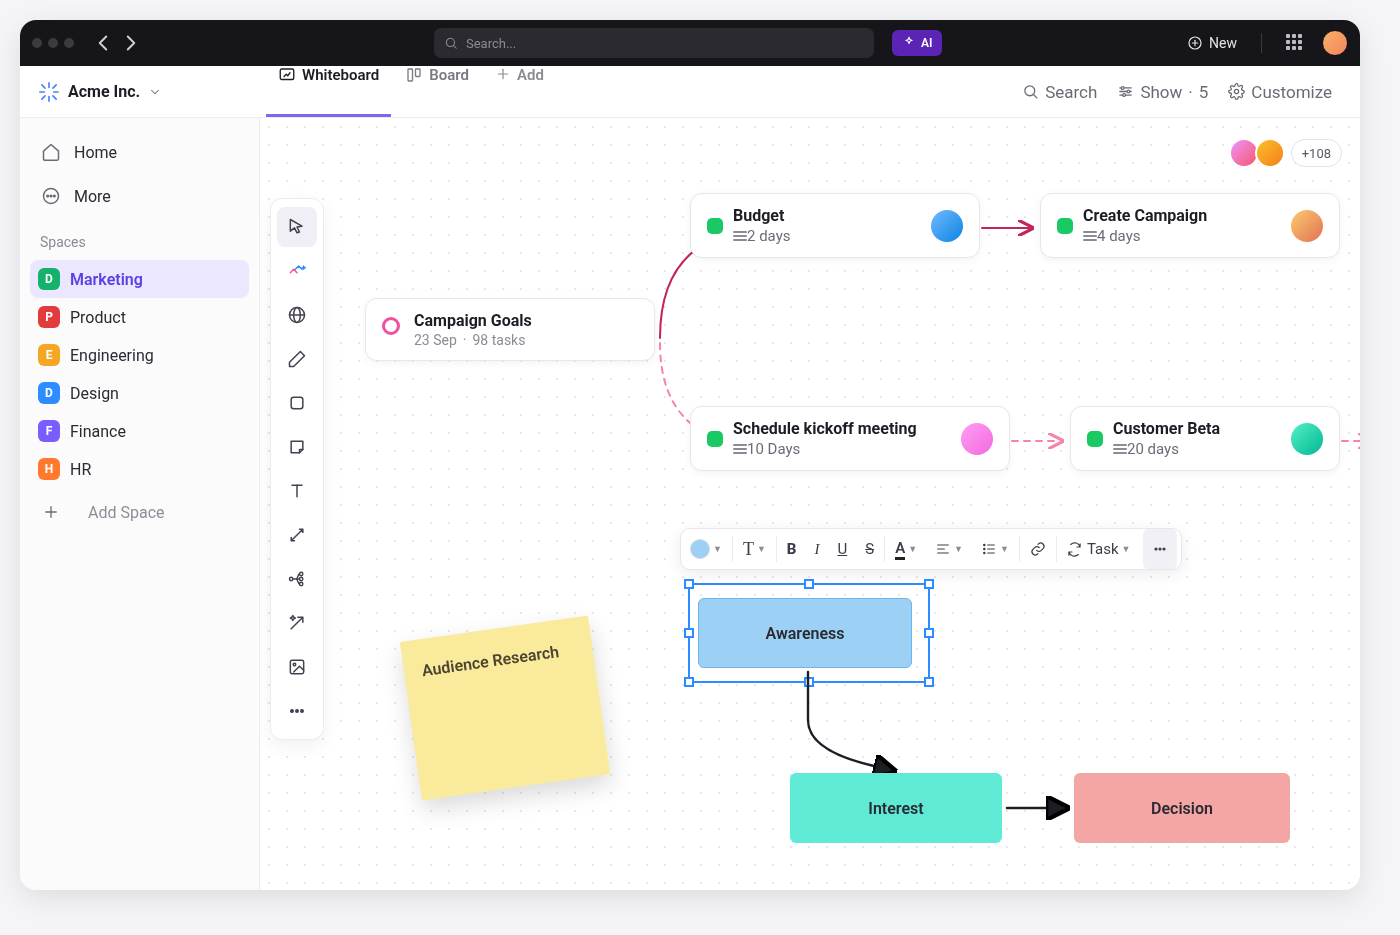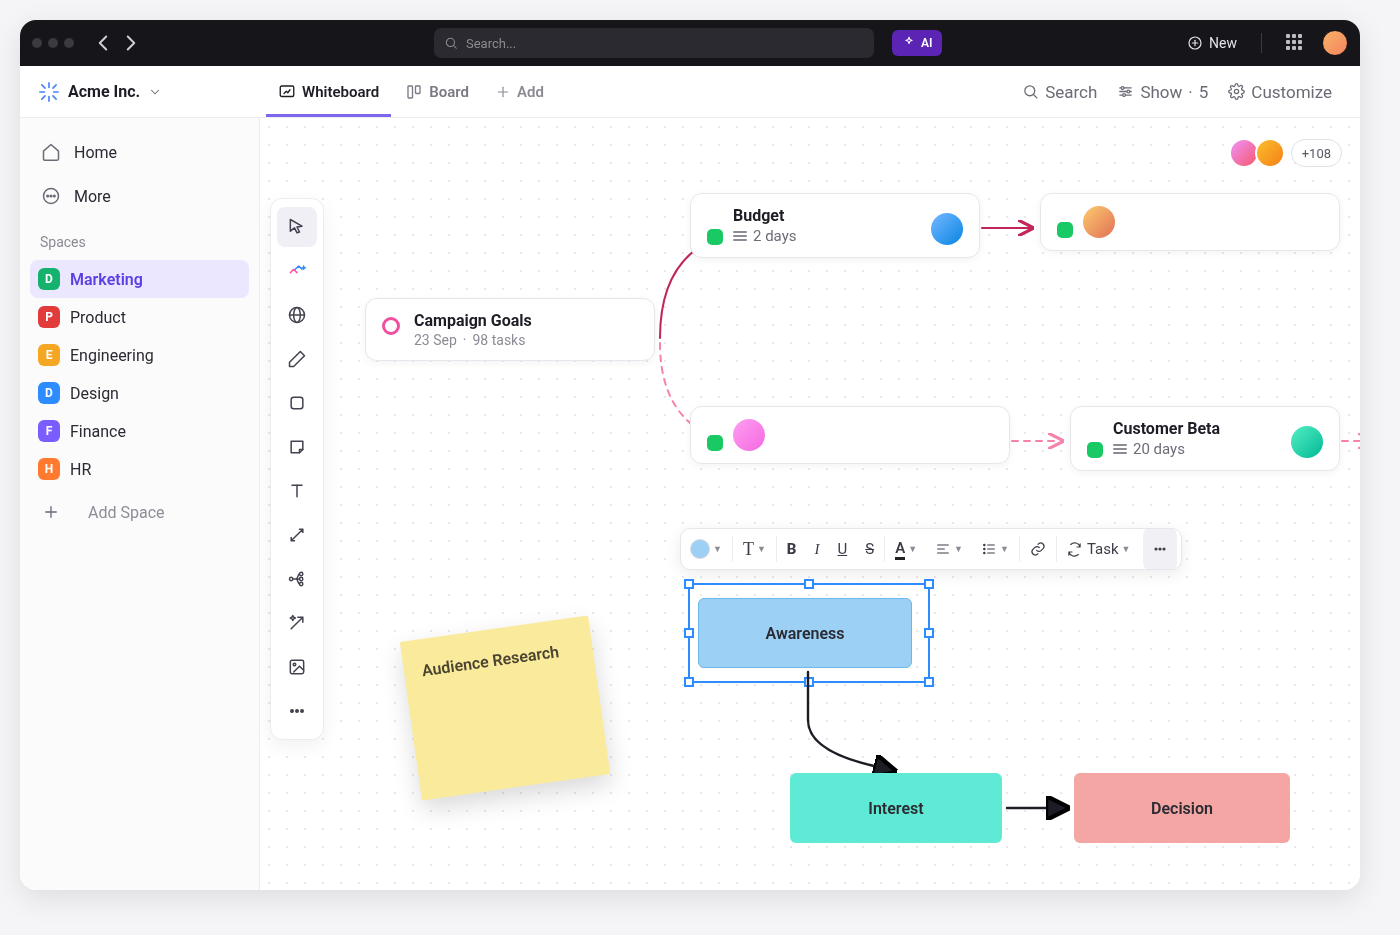--- a/index.html
+++ b/index.html
@@ -18,21 +18,21 @@
   .newbtn{display:flex;align-items:center;gap:6px;color:#e3e3e6;font-size:14px;padding:0 8px;cursor:pointer}
   .grid-icon{width:18px;height:18px;display:grid;grid-template-columns:repeat(3,4px);grid-template-rows:repeat(3,4px);gap:2px;margin:0 8px}
   .grid-icon span{background:#bcbcc2;border-radius:1px}
   .avatar{width:26px;height:26px;border-radius:50%;background:linear-gradient(135deg,#f7b267,#f4845f);border:1.5px solid #15151a}
   .vbar{width:1px;height:20px;background:#3a3a3f;margin:0 6px}
   
   .secbar{height:52px;display:flex;align-items:center;border-bottom:1px solid #edecef;padding:0 18px;font-size:15px;color:#5a5a66}
   .ws{display:flex;align-items:center;gap:8px;font-weight:700;color:#1d1d26;font-size:16px;width:228px}
   .ws svg{color:#4b82ff}
   .views{display:flex;align-items:center;gap:2px}
-  .view{display:flex;align-items:center;gap:6px;height:51px;padding:0 12px;color:#7a7a85;cursor:pointer;font-weight:600;font-size:15px}
+  .view{display:flex;gap:6px;height:51px;padding:0 12px;color:#7a7a85;cursor:pointer;font-weight:600;font-size:15px}
   .view.active{color:#1d1d26;box-shadow:inset 0 -3px 0 #7b68ee}
   .view.addv{color:#8b8b94}
   .secbar .grow{flex:1}
   .ctrl{display:flex;align-items:center;gap:6px;color:#6b6b76;padding:0 10px;cursor:pointer;font-size:17px}
   
   .main{flex:1;display:flex;min-height:0}
   .sidebar{width:240px;border-right:1px solid #edecef;padding:14px 10px;display:flex;flex-direction:column;gap:4px;background:#fbfbfc}
   .nav-item{display:flex;align-items:center;gap:12px;height:40px;border-radius:8px;padding:0 10px;color:#2a2a33;font-size:16px;cursor:pointer}
   .nav-item .badge{margin-left:auto;min-width:22px;height:22px;border-radius:11px;background:#fd2a92;color:#fff;font-size:12px;font-weight:700;display:flex;align-items:center;justify-content:center}
   .nav-ico{width:22px;height:22px;color:#6b6b77;display:flex;align-items:center;justify-content:center}
@@ -51,24 +51,24 @@
   .pres-pill{height:28px;padding:0 10px;border:1px solid #e2e1e7;border-radius:14px;background:#fff;font-size:13px;color:#5a5a66;display:flex;align-items:center}
   
   .rail{position:absolute;left:10px;top:80px;width:54px;background:#fff;border:1px solid #ecebf0;border-radius:12px;box-shadow:0 6px 20px rgba(0,0,0,.06);display:flex;flex-direction:column;align-items:center;padding:8px 0;gap:4px}
   .tool{width:40px;height:40px;border-radius:8px;display:flex;align-items:center;justify-content:center;color:#434350;cursor:pointer}
   .tool.sel{background:#f0eff5}
   .tool svg{width:20px;height:20px}
   
   .card{position:absolute;background:#fff;border:1px solid #e7e6ec;border-radius:12px;box-shadow:0 2px 8px rgba(20,20,30,.05);padding:12px 16px}
   .card .title{font-weight:700;font-size:16px;color:#1d1d26}
   .card .sub{font-size:14px;color:#8b8b96;display:flex;align-items:center;gap:6px;margin-top:2px}
-  .task{display:flex;align-items:flex-end;gap:10px}
+  .task{display:flex;align-items:center;gap:10px}
   .sq-dot{width:16px;height:16px;border-radius:5px;background:#18c964}
   .task .body{flex:1}
-  .task .days{font-size:15px;color:#6c6c78;display:flex;align-items:center;gap:6px;margin-top:2px}
+  .task .days{font-size:15px;color:#6c6c78;display:flex;align-items:center;margin-top:2px}
   .sm-av{width:32px;height:32px;border-radius:50%;flex-shrink:0}
   .sm-av.v1{background:linear-gradient(135deg,#74b9ff,#0984e3)}
   .sm-av.v2{background:linear-gradient(135deg,#fdcb6e,#e17055)}
   .sm-av.v3{background:linear-gradient(135deg,#ff9ff3,#f368e0)}
   .sm-av.v4{background:linear-gradient(135deg,#55efc4,#00b894)}
   .ring{width:18px;height:18px;border:3px solid #f050a0;border-radius:50%}
   .lines-ico{display:flex;flex-direction:column;gap:2px}
   .lines-ico span{width:14px;height:2px;background:#8b8b96;border-radius:1px}
   
   .sticky{position:absolute;width:190px;height:160px;background:#faeb9c;border-radius:2px;box-shadow:0 10px 24px rgba(0,0,0,.15);transform:rotate(-8deg);padding:22px 18px;font-size:16px;font-weight:600;color:#4b4430}
@@ -423,25 +423,47 @@
                 <span></span>
                 <span></span>
               </span>
               <span>2 days</span>
             </div>
         </div>
         <div class="sm-av v1"></div>
       </div>
       <div class="card task" style="left:780px;top:75px;width:300px">
         <div class="sq-dot"></div>
+        <div class="body">
+          <div class="title">Create Campaign</div>
+          <div class="days">
+              <span class="lines-ico">
+                <span></span>
+                <span></span>
+                <span></span>
+              </span>
+              <span>4 days</span>
+            </div>
+        </div>
         <div class="sm-av v2"></div>
       </div>
 
       <div class="card task" style="left:430px;top:288px;width:320px">
         <div class="sq-dot"></div>
+        <div class="body">
+          <div class="title">Schedule kickoff meeting</div>
+          <div class="days">
+              <span class="lines-ico">
+                <span></span>
+                <span></span>
+                <span></span>
+              </span>
+              <span>10 Days</span>
+            </div>
+        </div>
         <div class="sm-av v3"></div>
       </div>
       <div class="card task" style="left:810px;top:288px;width:270px">
         <div class="sq-dot"></div>
         <div class="body">
           <div class="title">Customer Beta</div>
           <div class="days">
               <span class="lines-ico">
                 <span></span>
                 <span></span>

